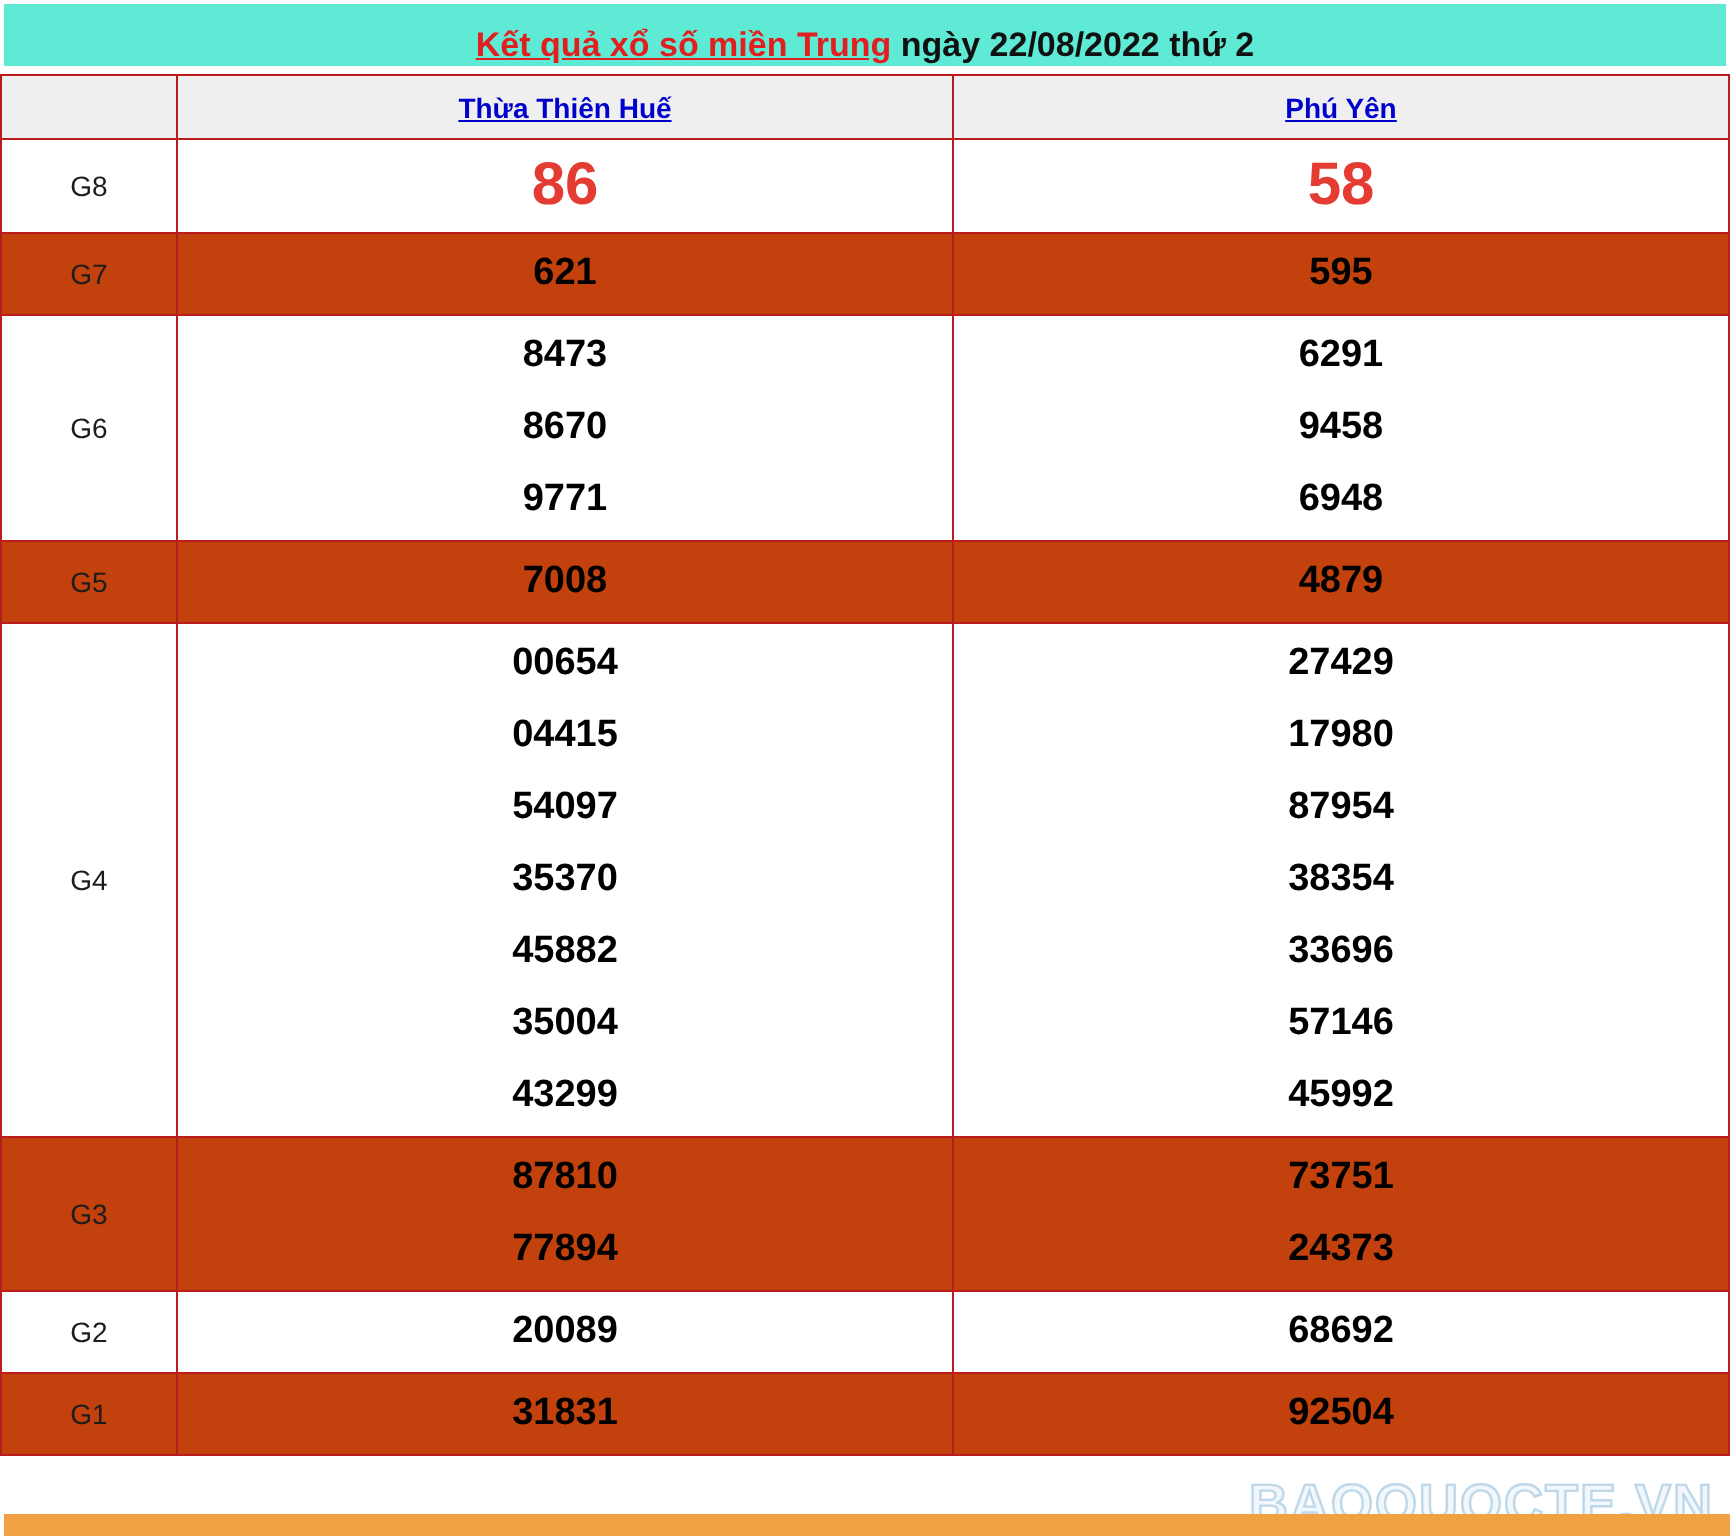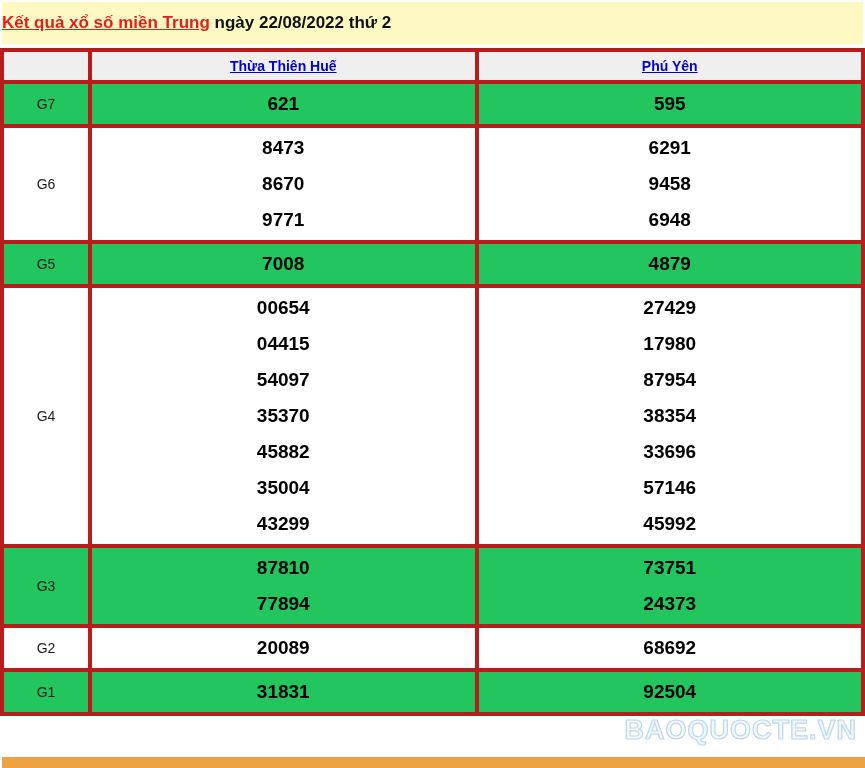--- a/index.html
+++ b/index.html
@@ -6,42 +6,42 @@
   html, body { margin: 0; padding: 0; }
   body {
     width: 865px; height: 768px;
     background: #ffffff;
     font-family: "Liberation Sans", sans-serif;
     position: relative;
     overflow: hidden;
   }
   .title-bar {
     margin: 2px 2px 4px 2px;
-    height: 42px;
-    background: #fef9c3;
-    text-align: left;
+    height: 31px;
+    background: #5eead4;
+    text-align: center;
     line-height: 42px;
     font-size: 17px;
     font-weight: bold;
     color: #111;
     white-space: nowrap;
   }
   .title-link {
     color: #e21f1f;
     text-decoration: underline;
     cursor: pointer;
   }
   .title-suffix { color: #111; }
   table.results {
     width: 865px;
     border-collapse: collapse;
     table-layout: fixed;
   }
   table.results th, table.results td {
-    border: 4px solid #b91c1c;
+    border: 1px solid #b91c1c;
     padding: 2px;
     margin-left: 43px;
   }
   col.c-label { width: 88px; }
   thead th {
     background: #efefef;
     height: 32px;
     font-size: 14px;
     text-align: center;
     vertical-align: middle;
@@ -59,21 +59,21 @@
     font-weight: normal;
     color: #1c1c1c;
     background: #ffffff;
   }
   td.values-cell {
     text-align: center;
     vertical-align: middle;
     background: #ffffff;
     padding: 1px 0;
   }
-  tr.shaded td { background: #22c55e; }
+  tr.shaded td { background: #c2410c; }
   .num {
     font-size: 19px;
     font-weight: bold;
     line-height: 36px;
     color: #000000;
   }
   .num.em {
     font-size: 30px;
     line-height: 42px;
     color: #e43b32;
@@ -82,21 +82,21 @@
     position: absolute;
     left: 2px;
     right: 0;
     bottom: 0;
     height: 11px;
     background: #f0a242;
   }
   .watermark {
     position: absolute;
     right: 8px;
-    bottom: 22px;
+    bottom: 0;
     font-size: 27px;
     font-weight: bold;
     letter-spacing: 1px;
     color: rgba(250, 253, 255, 0.78);
     -webkit-text-stroke: 1.2px #bed8ea;
     text-shadow: 0 0 1px #cfe2f0;
     pointer-events: none;
     white-space: nowrap;
   }
 </style>
@@ -118,20 +118,29 @@
       <th></th>
       <th>
         <a>Thừa Thiên Huế</a>
       </th>
       <th>
         <a>Phú Yên</a>
       </th>
     </tr>
   </thead>
   <tbody id="results-body">
+      <tr>
+        <td class="label-cell">G8</td>
+        <td class="values-cell">
+          <div class="num em">86</div>
+        </td>
+        <td class="values-cell">
+          <div class="num em">58</div>
+        </td>
+      </tr>
       <tr class="shaded">
         <td class="label-cell">G7</td>
         <td class="values-cell">
           <div class="num">621</div>
         </td>
         <td class="values-cell">
           <div class="num">595</div>
         </td>
       </tr>
       <tr>

